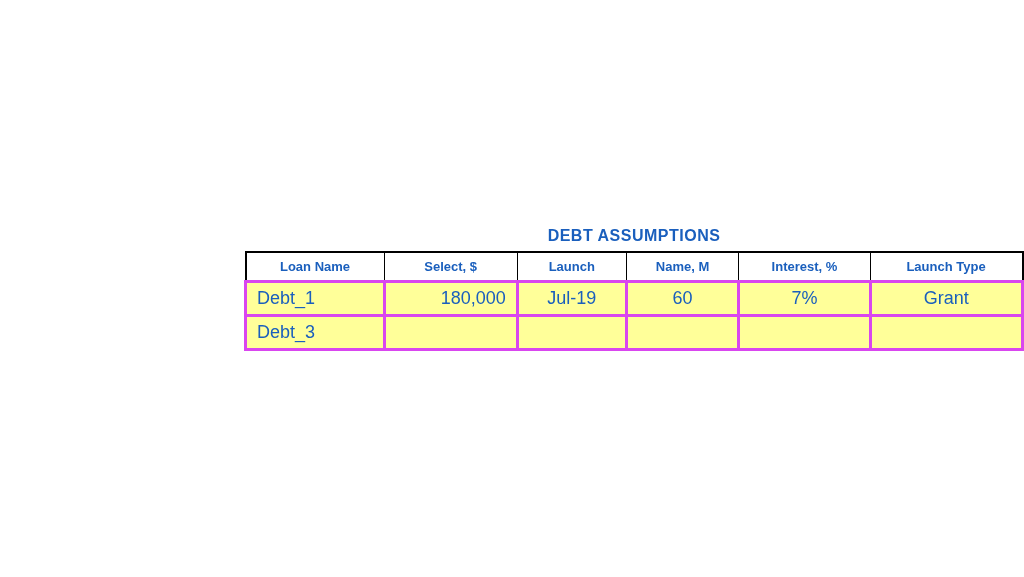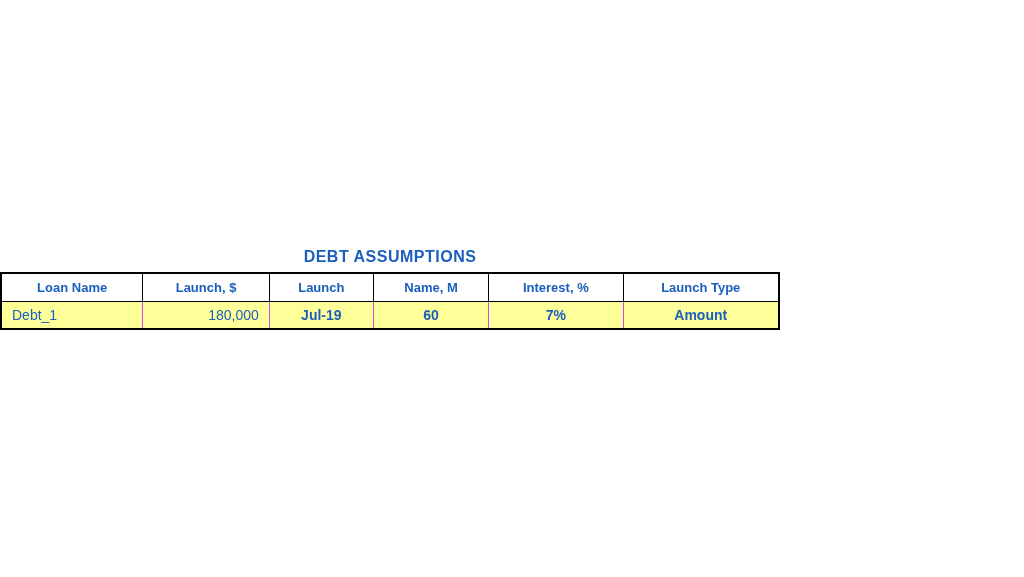--- a/index.html
+++ b/index.html
@@ -14,21 +14,21 @@
       display: flex;
       justify-content: center;
       align-items: center;
       width: 1024px;
       height: 577px;
     }
 
     .page-container {
       display: flex;
       flex-direction: column;
-      align-items: flex-start;
+      align-items: flex-end;
       justify-content: center;
       width: 100%;
       height: 100%;
     }
 
     .table-wrapper {
       display: flex;
       flex-direction: column;
       align-items: center;
     }
@@ -59,37 +59,36 @@
       font-weight: bold;
       color: #1a5fbd;
       background-color: #ffffff;
     }
 
     tbody tr {
       background-color: #ffff99;
     }
 
     tbody td {
-      border: 1px solid #d946ef;
+      border: 3px solid #d946ef;
       padding: 5px 10px;
-      font-size: 14px;
+      font-size: 18px;
       color: #1a5fbd;
     }
 
     tbody td.name-col {
       text-align: left;
     }
 
     tbody td.number-col {
       text-align: right;
     }
 
     tbody td.center-col {
       text-align: center;
-      font-weight: bold;
     }
 
     
     .grant-row td.gray-cell {
       background-color: #c0c0c0;
     }
 
     .grant-row td.yellow-cell {
       background-color: #ffff99;
     }
@@ -97,36 +96,44 @@
 </head>
 <body>
 
 <div class="page-container">
   <div class="table-wrapper">
     <div class="table-title">DEBT ASSUMPTIONS</div>
     <table>
       <thead>
         <tr>
           <th>Loan Name</th>
-          <th>Launch, $</th>
+          <th>Select, $</th>
           <th>Launch</th>
           <th>Name, M</th>
           <th>Interest, %</th>
           <th>Launch Type</th>
         </tr>
       </thead>
       <tbody>
 
         <tr>
           <td class="name-col">Debt_1</td>
           <td class="number-col">180,000</td>
           <td class="center-col">Jul-19</td>
           <td class="center-col">60</td>
           <td class="center-col">7%</td>
-          <td class="center-col">Amount</td>
+          <td class="center-col">Grant</td>
         </tr>
 
 
+        <tr>
+          <td class="name-col">Debt_3</td>
+          <td class="number-col"></td>
+          <td class="center-col"></td>
+          <td class="center-col"></td>
+          <td class="center-col"></td>
+          <td class="center-col"></td>
+        </tr>
 
       </tbody>
     </table>
   </div>
 </div>
 
 </body></html>

